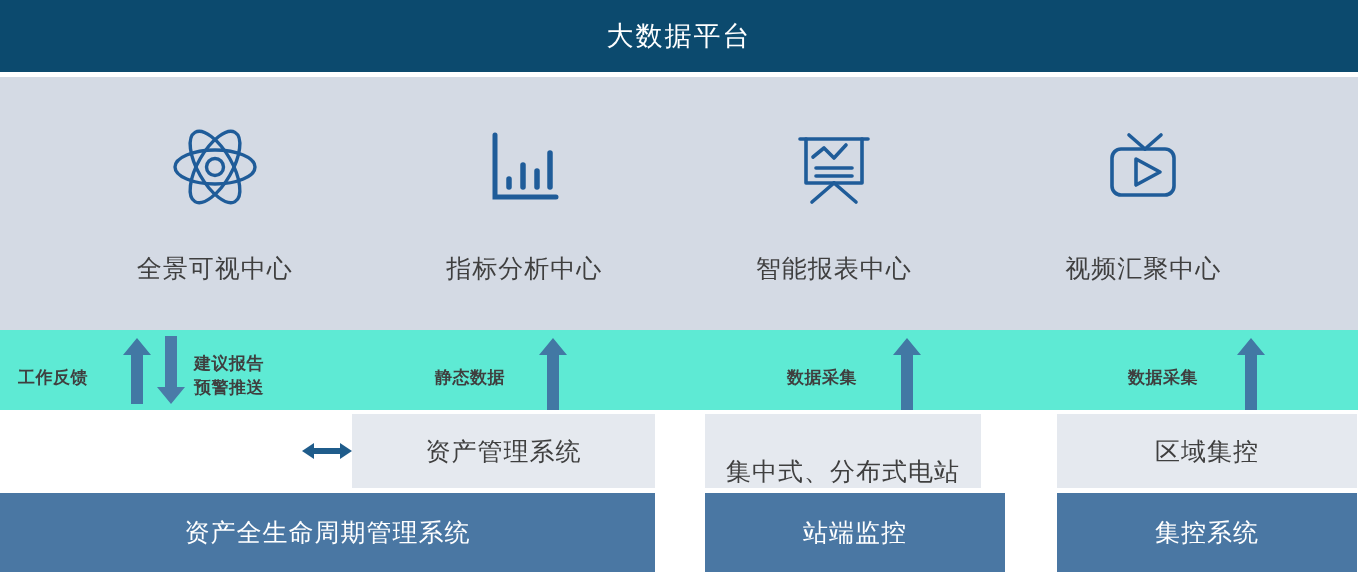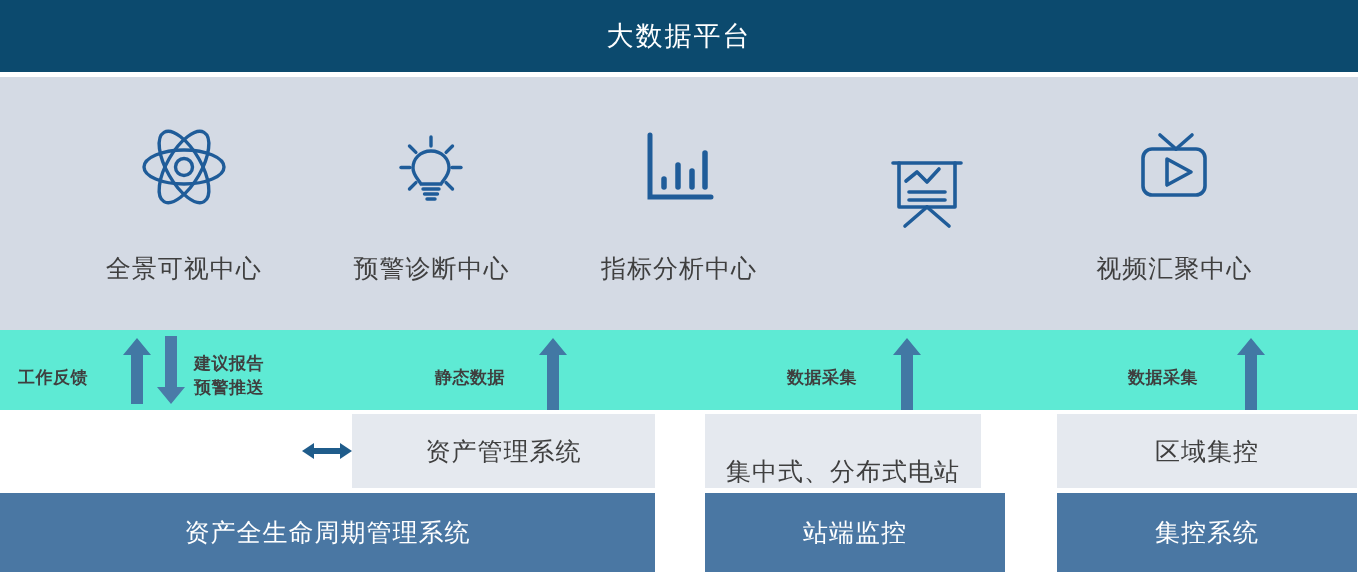--- a/index.html
+++ b/index.html
@@ -93,40 +93,20 @@
               <ellipse cx="44" cy="44" rx="40" ry="17"></ellipse>
               <ellipse cx="44" cy="44" rx="40" ry="17" transform="rotate(60 44 44)"></ellipse>
               <ellipse cx="44" cy="44" rx="40" ry="17" transform="rotate(120 44 44)"></ellipse>
               <circle cx="44" cy="44" r="8.5"></circle>
             </g>
           </svg>
         </div>
         <div class="cap-label">全景可视中心</div>
       </div>
 
-      <div class="capability">
-        <div class="cap-icon">
-          <svg width="88" height="88" viewBox="0 0 88 88" aria-hidden="true">
-            <g fill="none" stroke="#1f5c99" stroke-width="3.4" stroke-linecap="round">
-              <path d="M44 14 v9"></path>
-              <path d="M22.5 23 l6.4 6.4"></path>
-              <path d="M65.5 23 l-6.4 6.4"></path>
-              <path d="M14 44.5 h9"></path>
-              <path d="M74 44.5 h-9"></path>
-              <path d="M22.5 66 l6.4 -6.4"></path>
-              <path d="M65.5 66 l-6.4 -6.4"></path>
-              <path d="M44 28 C33 28 26 36 26 45 C26 52 31 56 34 61 L54 61 C57 56 62 52 62 45 C62 36 55 28 44 28 Z"></path>
-              <path d="M36 66 h16"></path>
-              <path d="M37.5 71 h13"></path>
-              <path d="M40 76 h8"></path>
-            </g>
-          </svg>
-        </div>
-        <div class="cap-label">预警诊断中心</div>
-      </div>
 
       <div class="capability">
         <div class="cap-icon">
           <svg width="88" height="88" viewBox="0 0 88 88" aria-hidden="true">
             <g stroke="#1f5c99" stroke-width="5" stroke-linecap="round" fill="none">
               <path d="M15 12 V74 H76"></path>
             </g>
             <g stroke="#1f5c99" stroke-width="5.5" stroke-linecap="round" fill="none">
               <path d="M29 56 V64"></path>
               <path d="M43 42 V64"></path>
@@ -145,20 +125,21 @@
               <path d="M10 16 H78"></path>
               <path d="M16 16 V60 H72 V16"></path>
               <path d="M23 34 L34 25 L44 35 L56 22"></path>
               <path d="M26 45 H62"></path>
               <path d="M26 53 H62"></path>
               <path d="M44 60 L22 79"></path>
               <path d="M44 60 L66 79"></path>
             </g>
           </svg>
         </div>
+        <div class="cap-label">智能报表中心</div>
       </div>
 
       <div class="capability">
         <div class="cap-icon">
           <svg width="88" height="88" viewBox="0 0 88 88" aria-hidden="true">
             <g fill="none" stroke="#1f5c99" stroke-width="3.6" stroke-linecap="round" stroke-linejoin="round">
               <path d="M30 12 L46 26"></path>
               <path d="M62 12 L46 26"></path>
               <rect x="13" y="26" width="62" height="46" rx="9" ry="9"></rect>
               <path d="M37 36 L61 49 L37 62 Z"></path>

